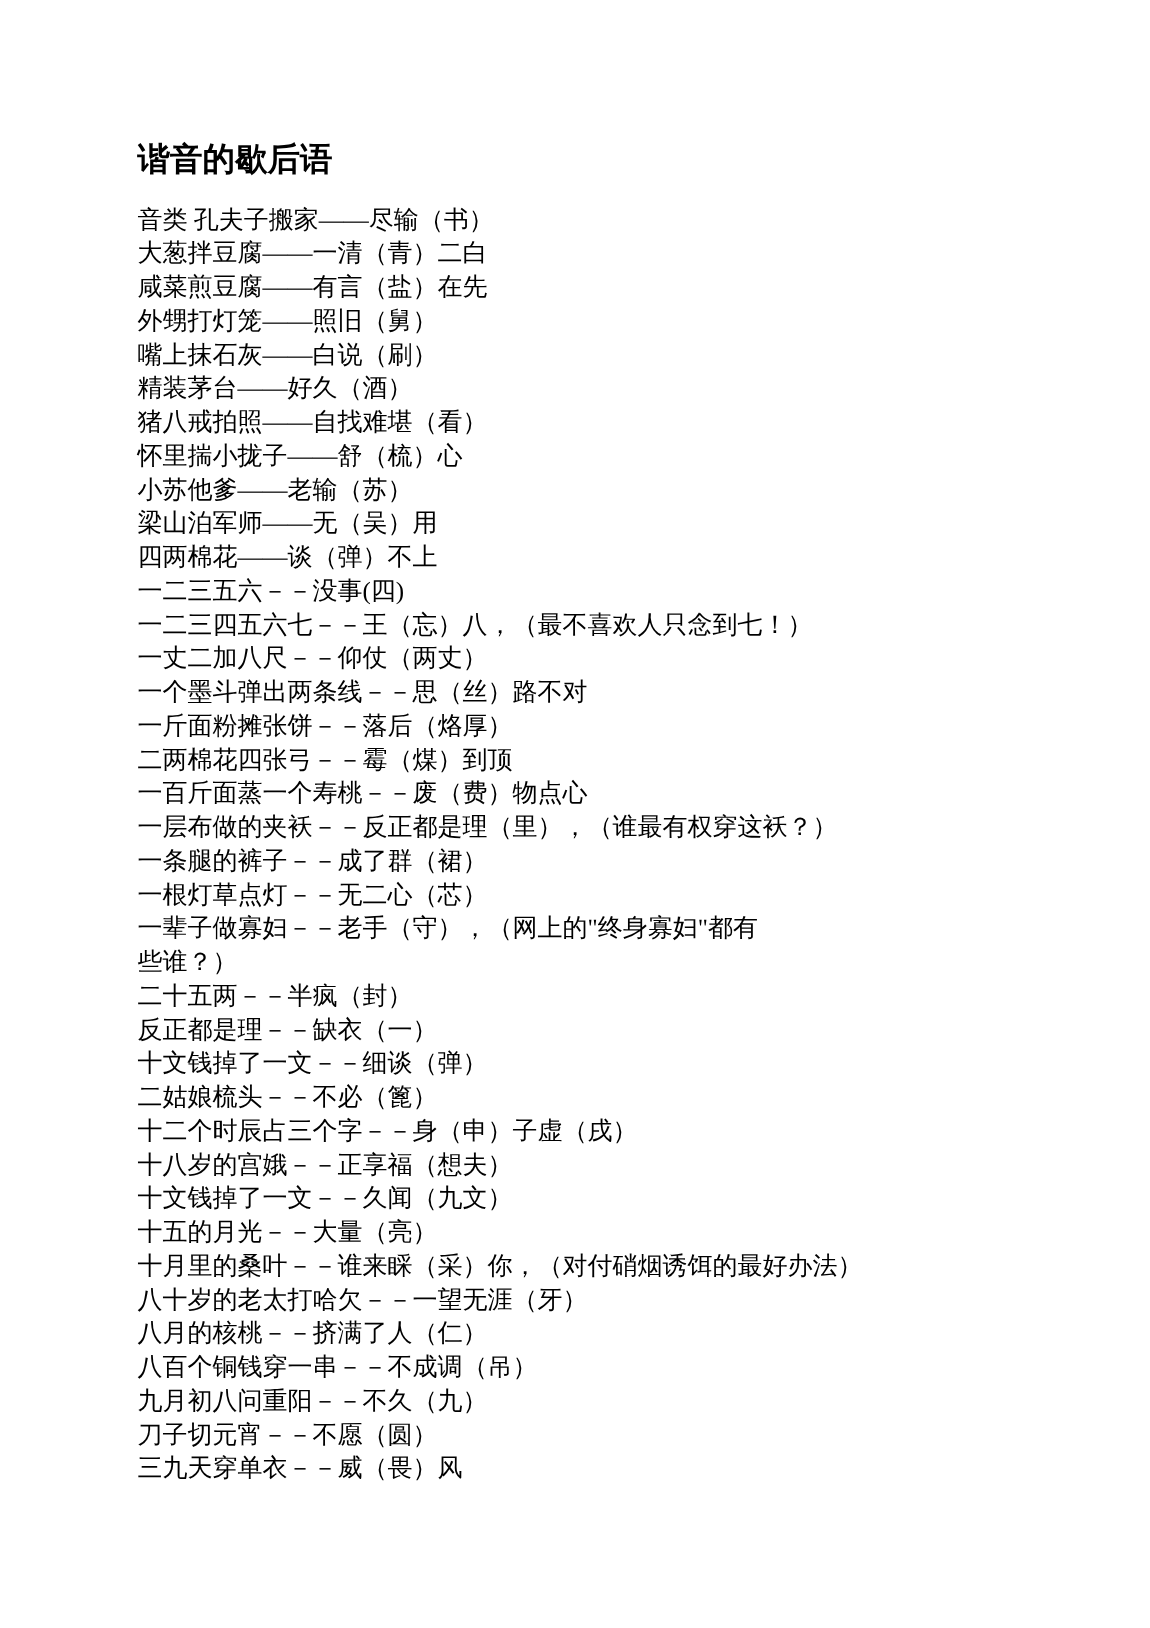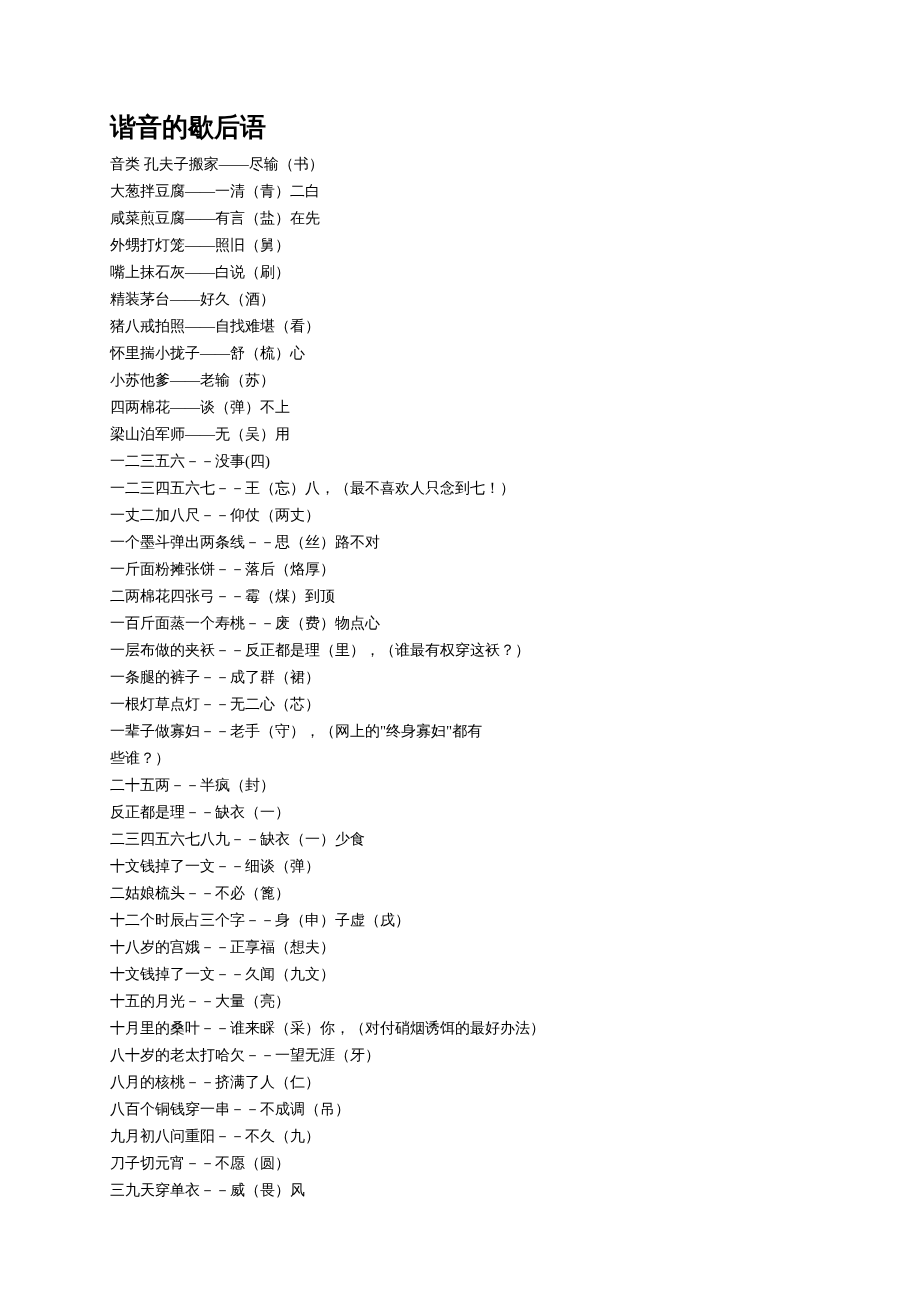--- a/index.html
+++ b/index.html
@@ -7,60 +7,59 @@
       background: #ffffff;
       margin: 0;
       padding: 110px 110px 80px 110px;
       width: 920px;
       box-sizing: border-box;
       color: #000000;
     }
     .title {
       font-size: 26px;
       font-weight: bold;
-      margin-bottom: 6px;
+      margin-bottom: 18px;
       font-family: Liberation Serif, serif;
     }
     .line {
-      font-size: 15px;
+      font-size: 20px;
       line-height: 27px;
       white-space: pre-wrap;
     }
   </style>
 </head>
 <body>
 
 <div class="title">谐音的歇后语</div>
 <div id="lines-container">
     <div class="line">音类 孔夫子搬家——尽输（书）</div>
     <div class="line">大葱拌豆腐——一清（青）二白</div>
     <div class="line">咸菜煎豆腐——有言（盐）在先</div>
     <div class="line">外甥打灯笼——照旧（舅）</div>
     <div class="line">嘴上抹石灰——白说（刷）</div>
     <div class="line">精装茅台——好久（酒）</div>
     <div class="line">猪八戒拍照——自找难堪（看）</div>
     <div class="line">怀里揣小拢子——舒（梳）心</div>
     <div class="line">小苏他爹——老输（苏）</div>
+    <div class="line">梁山泊军师——无（吴）用</div>
     <div class="line">四两棉花——谈（弹）不上</div>
-    <div class="line">梁山泊军师——无（吴）用</div>
     <div class="line">一二三五六－－没事(四)</div>
     <div class="line">一二三四五六七－－王（忘）八，（最不喜欢人只念到七！）</div>
     <div class="line">一丈二加八尺－－仰仗（两丈）</div>
     <div class="line">一个墨斗弹出两条线－－思（丝）路不对</div>
     <div class="line">一斤面粉摊张饼－－落后（烙厚）</div>
     <div class="line">二两棉花四张弓－－霉（煤）到顶</div>
     <div class="line">一百斤面蒸一个寿桃－－废（费）物点心</div>
     <div class="line">一层布做的夹袄－－反正都是理（里），（谁最有权穿这袄？）</div>
     <div class="line">一条腿的裤子－－成了群（裙）</div>
     <div class="line">一根灯草点灯－－无二心（芯）</div>
     <div class="line">一辈子做寡妇－－老手（守），（网上的"终身寡妇"都有</div>
     <div class="line">些谁？）</div>
     <div class="line">二十五两－－半疯（封）</div>
     <div class="line">反正都是理－－缺衣（一）</div>
-    <div class="line">二三四五六七八九－－缺衣（一）少食</div>
     <div class="line">十文钱掉了一文－－细谈（弹）</div>
     <div class="line">二姑娘梳头－－不必（篦）</div>
     <div class="line">十二个时辰占三个字－－身（申）子虚（戌）</div>
     <div class="line">十八岁的宫娥－－正享福（想夫）</div>
     <div class="line">十文钱掉了一文－－久闻（九文）</div>
     <div class="line">十五的月光－－大量（亮）</div>
     <div class="line">十月里的桑叶－－谁来睬（采）你，（对付硝烟诱饵的最好办法）</div>
     <div class="line">八十岁的老太打哈欠－－一望无涯（牙）</div>
     <div class="line">八月的核桃－－挤满了人（仁）</div>
     <div class="line">八百个铜钱穿一串－－不成调（吊）</div>

